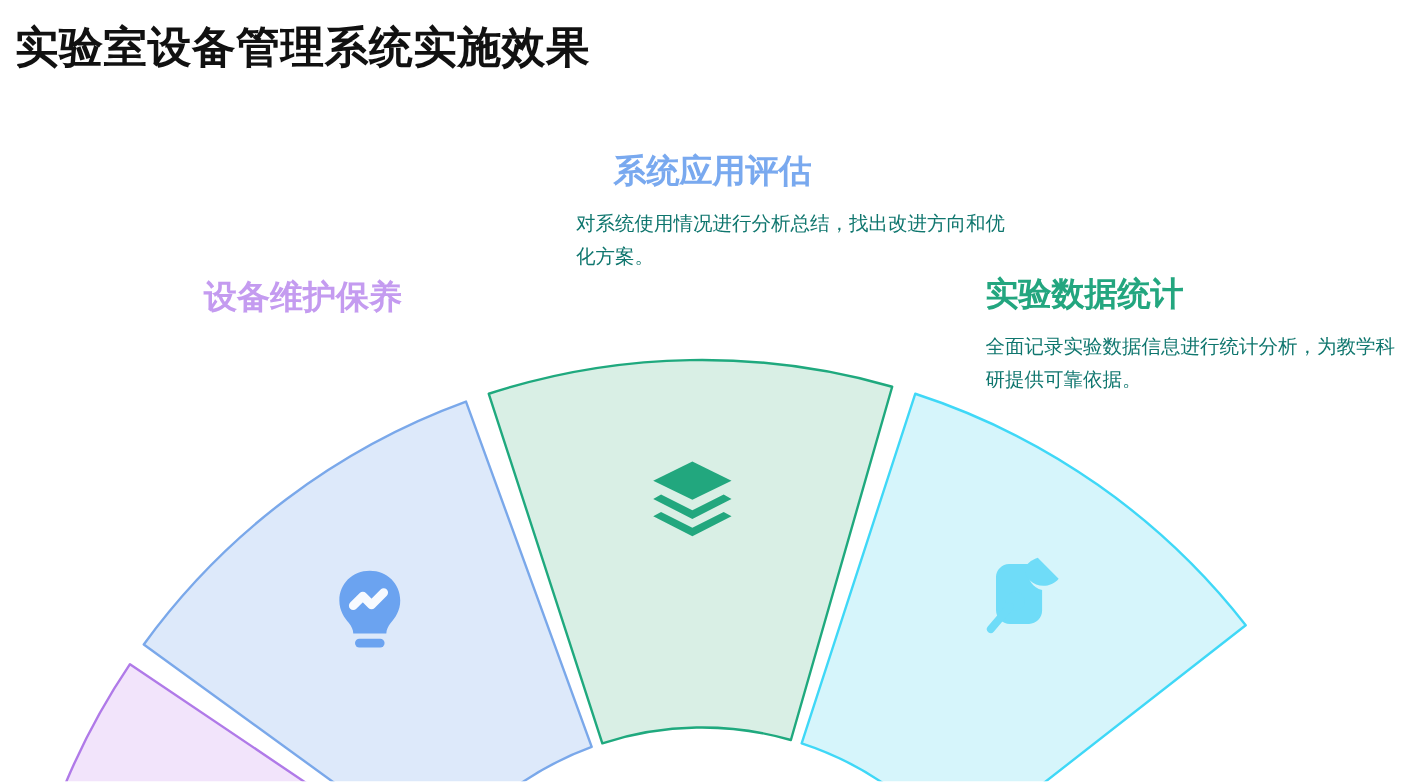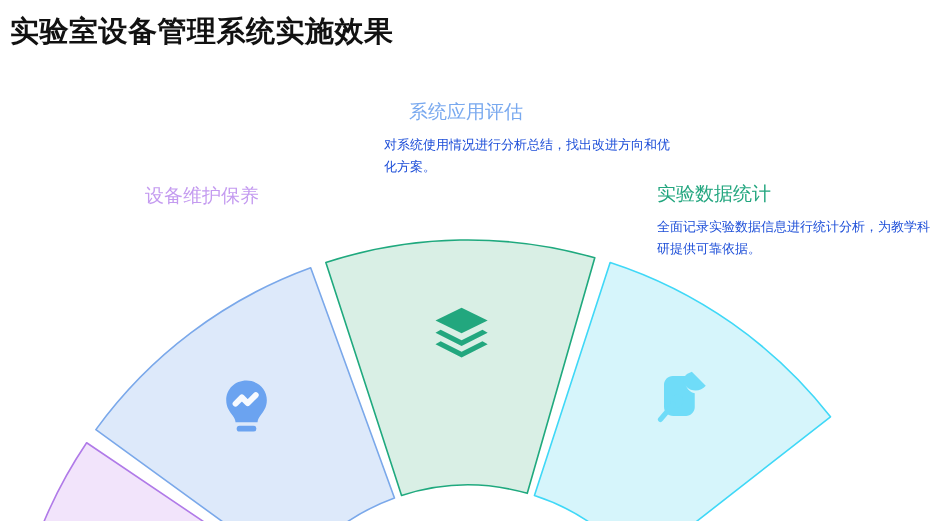--- a/index.html
+++ b/index.html
@@ -24,30 +24,30 @@
     font-weight: bold;
     letter-spacing: 0.5px;
     color: #111111;
     white-space: nowrap;
   }
 
   .callout {
     position: absolute;
   }
   .callout .callout-heading {
-    font-size: 19px;
-    font-weight: normal;
+    font-size: 22px;
+    font-weight: bold;
     line-height: 1.35;
     margin-bottom: 9px;
     white-space: nowrap;
   }
   .callout .callout-body {
     font-size: 13px;
     line-height: 1.72;
-    color: #1d4ed8;
+    color: #0f766e;
   }
 
   
   #callout-maintenance {
     left: 52px;
     top: 183px;
     width: 300px;
     text-align: left;
   }
   #callout-maintenance .callout-heading {

